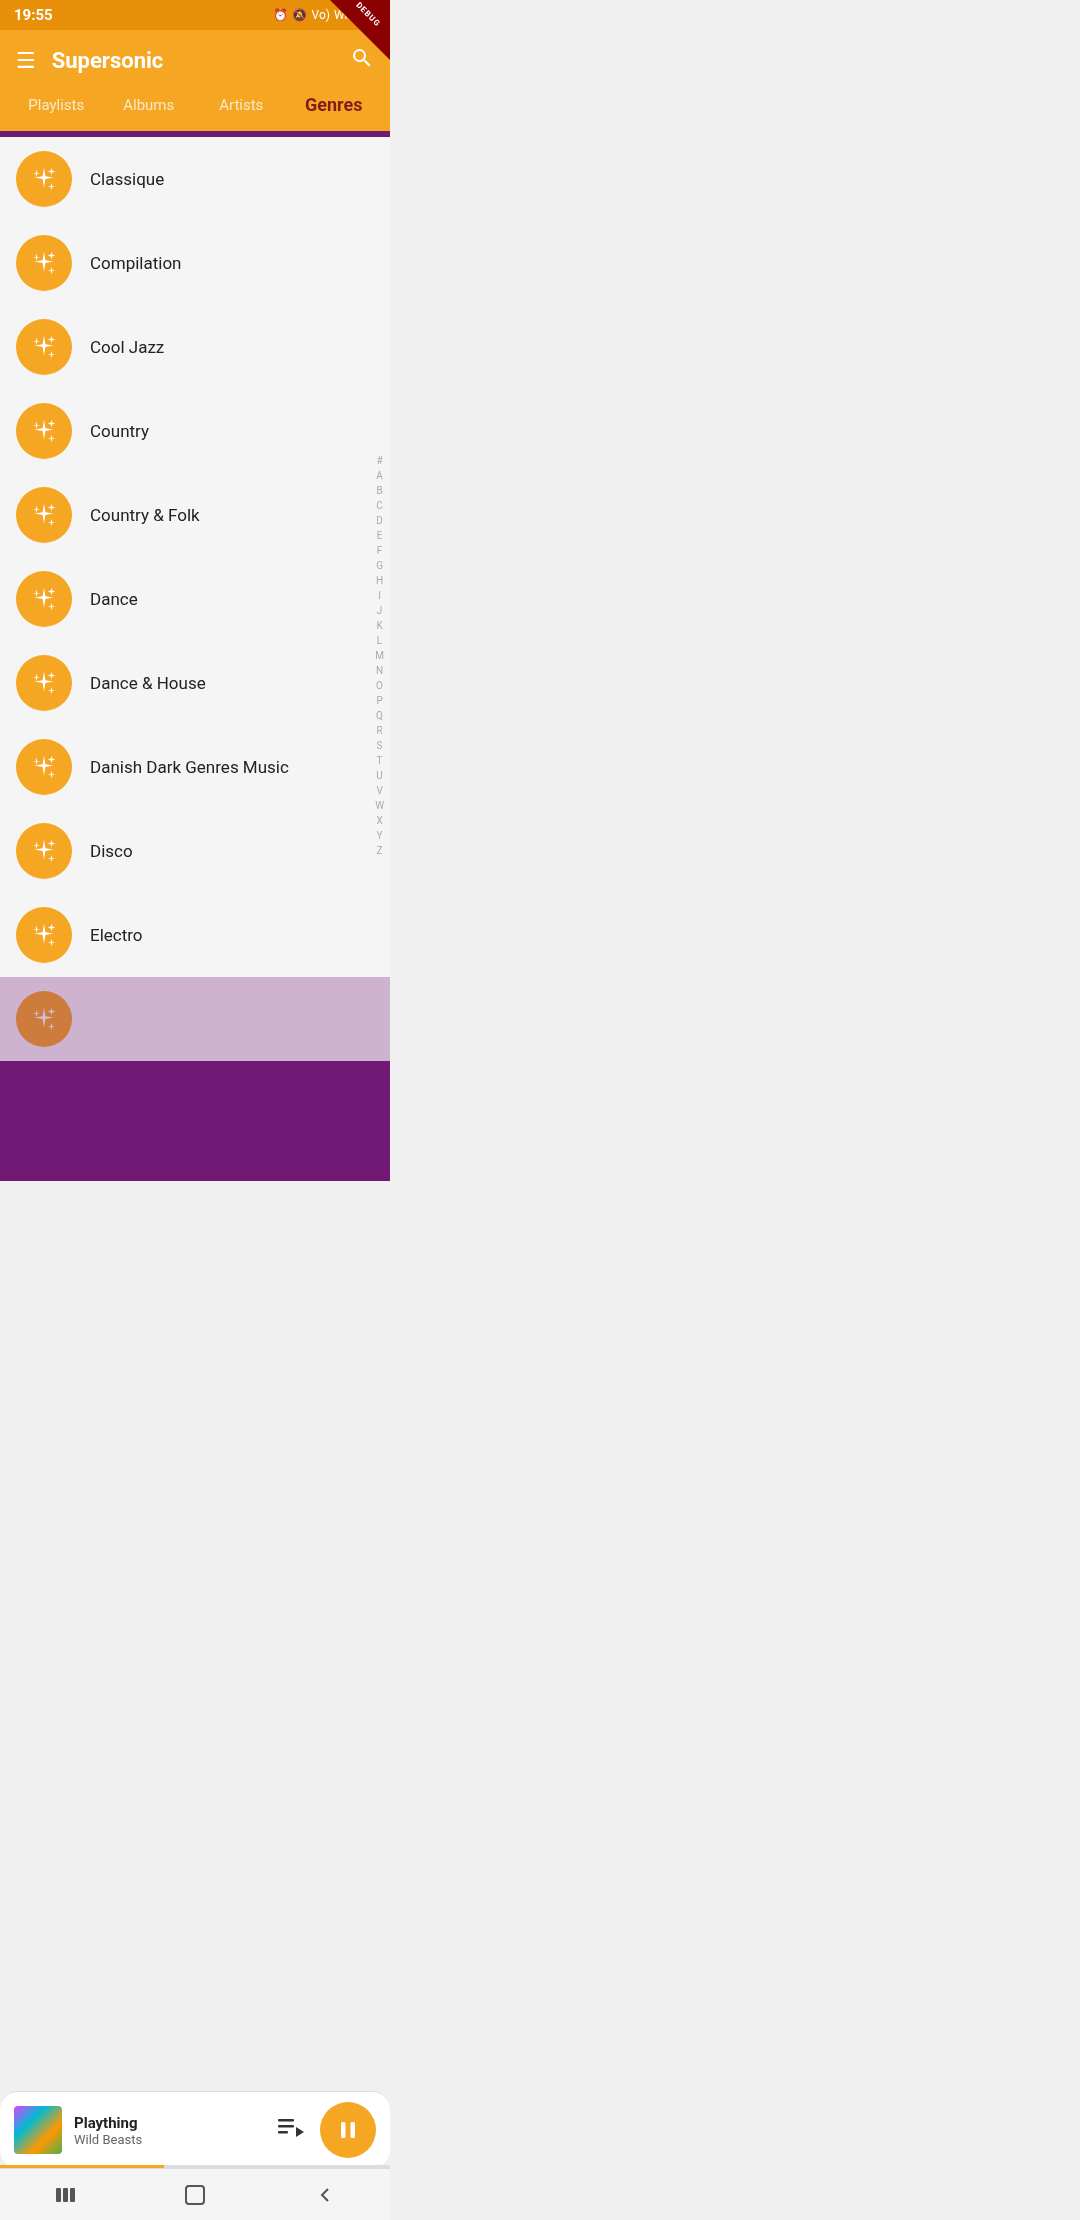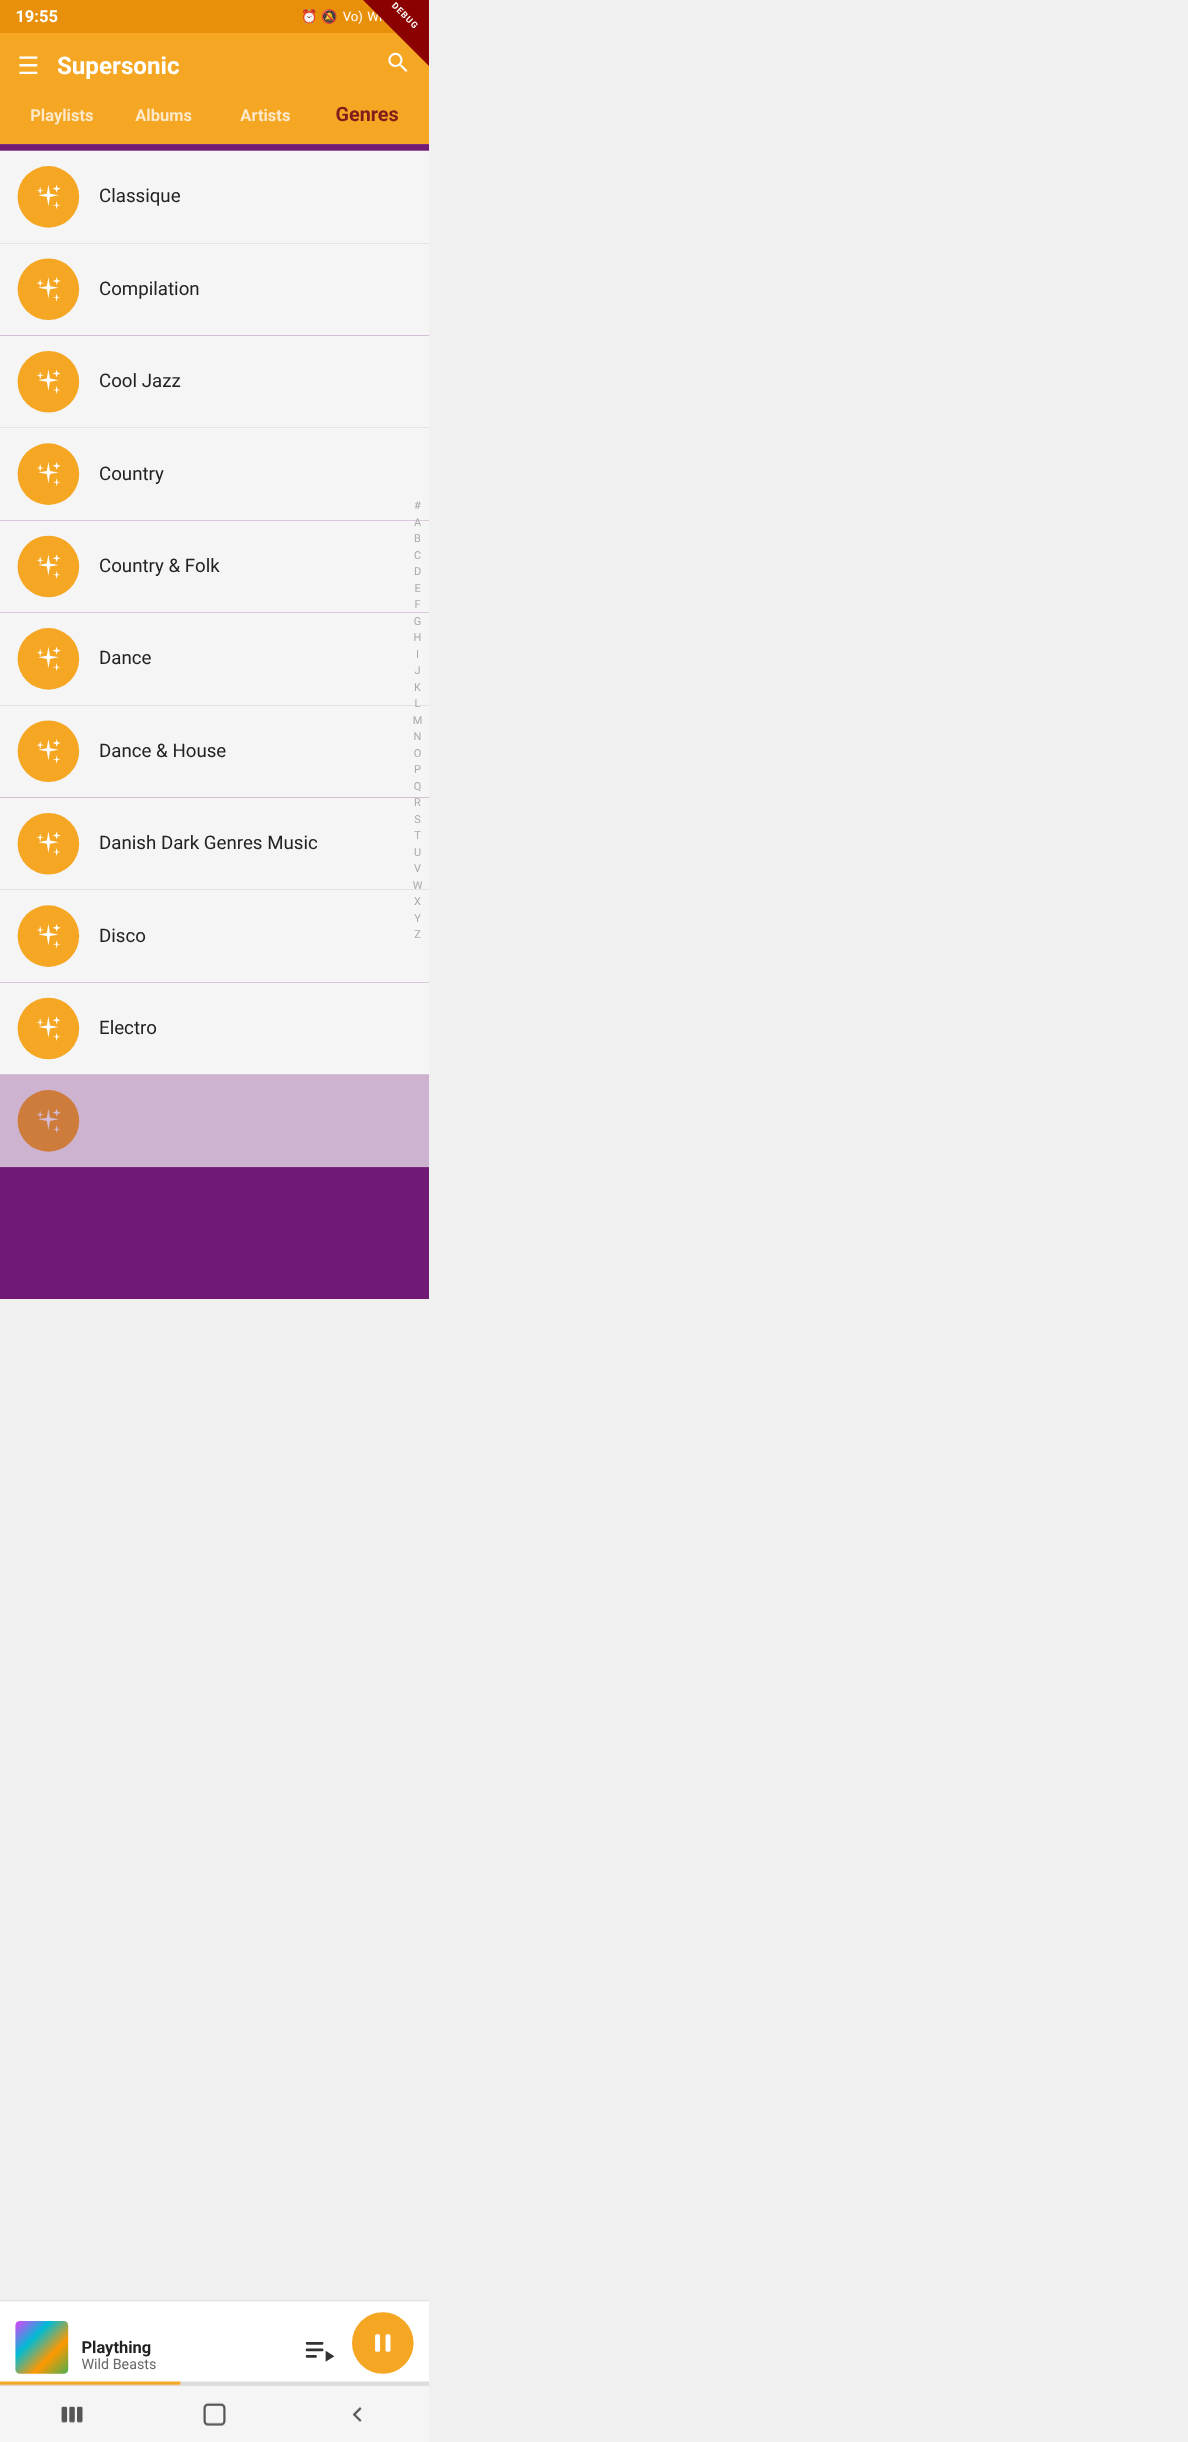--- a/index.html
+++ b/index.html
@@ -95,21 +95,21 @@
       padding: 0 10px 12px;
       gap: 0;
     }
     .tab {
       flex: 1;
       text-align: center;
       font-size: 15px;
       color: rgba(255,255,255,0.75);
       cursor: pointer;
       padding: 4px 6px;
-      font-weight: 700;
+      font-weight: 400;
     }
     .tab.active {
       color: #7f1d1d;
       font-size: 18px;
       font-weight: bold;
     }
 
     
     .genre-list {
       background: #701a75;
@@ -164,25 +164,26 @@
     }
 
     
     .now-playing-bar {
       position: fixed;
       bottom: 52px;
       left: 0;
       right: 0;
       background: white;
       display: flex;
-      align-items: flex-end;
+      align-items: center;
       padding: 10px 14px;
       border-top: 1px solid #ddd;
       z-index: 100;
       width: 390px;
+      border-radius: 18px;
     }
     .album-art {
       width: 48px;
       height: 48px;
       border-radius: 4px;
       background: linear-gradient(135deg, #e040fb, #00bcd4, #ff9800, #4caf50);
       flex-shrink: 0;
       margin-right: 12px;
     }
     .track-info {

